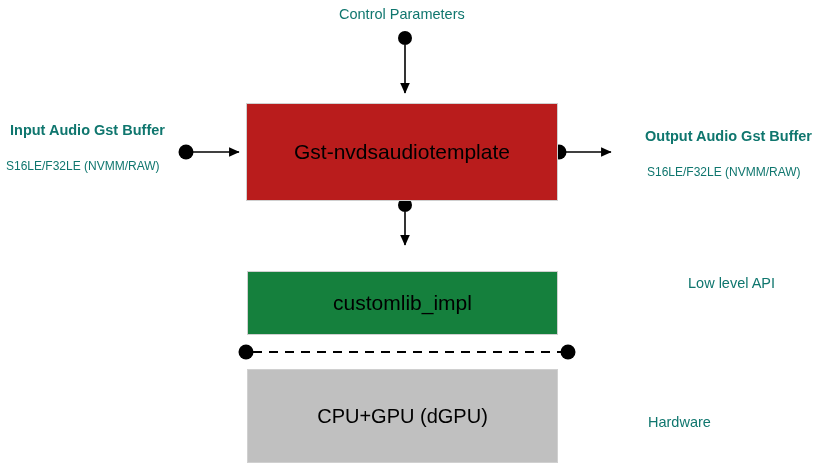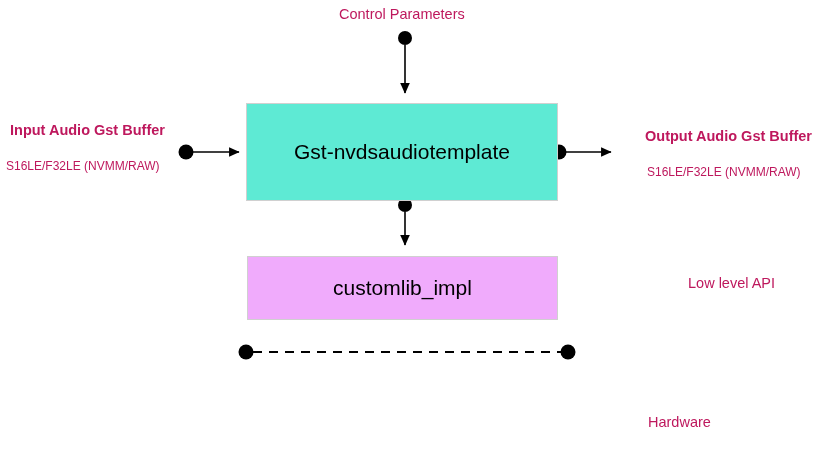--- a/index.html
+++ b/index.html
@@ -25,42 +25,42 @@
     align-items: center;
     justify-content: center;
     border: 1px solid #d0d0d0;
     color: #000000;
   }
   #box-nvdsaudiotemplate {
     left: 246px;
     top: 103px;
     width: 312px;
     height: 98px;
-    background: #5eead4;
+    background: #b91c1c;
     font-size: 21px;
   }
   #box-customlib {
     left: 247px;
-    top: 256px;
+    top: 271px;
     width: 311px;
     height: 64px;
-    background: #f0abfc;
+    background: #15803d;
     font-size: 21px;
   }
   #box-hardware {
     left: 247px;
     top: 369px;
     width: 311px;
     height: 94px;
     background: #C0C0C0;
     font-size: 20px;
   }
   .label {
     position: absolute;
-    color: #be185d;
+    color: #0f766e;
     white-space: nowrap;
   }
   #label-control-parameters {
     left: 339px;
     top: 6px;
     font-size: 14.5px;
   }
   #label-input-title {
     left: 10px;
     top: 122px;
@@ -144,20 +144,23 @@
   </svg>
 
   <div class="box" id="box-nvdsaudiotemplate">
     <span>Gst-nvdsaudiotemplate</span>
   </div>
 
   <div class="box" id="box-customlib">
     <span>customlib_impl</span>
   </div>
 
+  <div class="box" id="box-hardware">
+    <span>CPU+GPU (dGPU)</span>
+  </div>
 
   <div class="label" id="label-control-parameters">Control Parameters</div>
 
   <div class="label" id="label-input-title">Input Audio Gst Buffer</div>
 
   <div class="label" id="label-input-formats">S16LE/F32LE (NVMM/RAW)</div>
 
   <div class="label" id="label-output-title">Output Audio Gst Buffer</div>
 
   <div class="label" id="label-output-formats">S16LE/F32LE (NVMM/RAW)</div>

